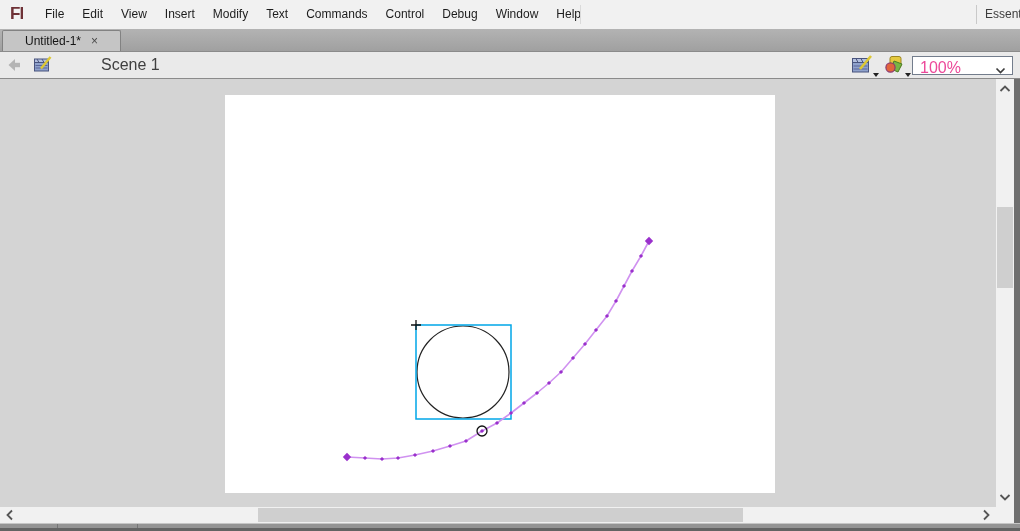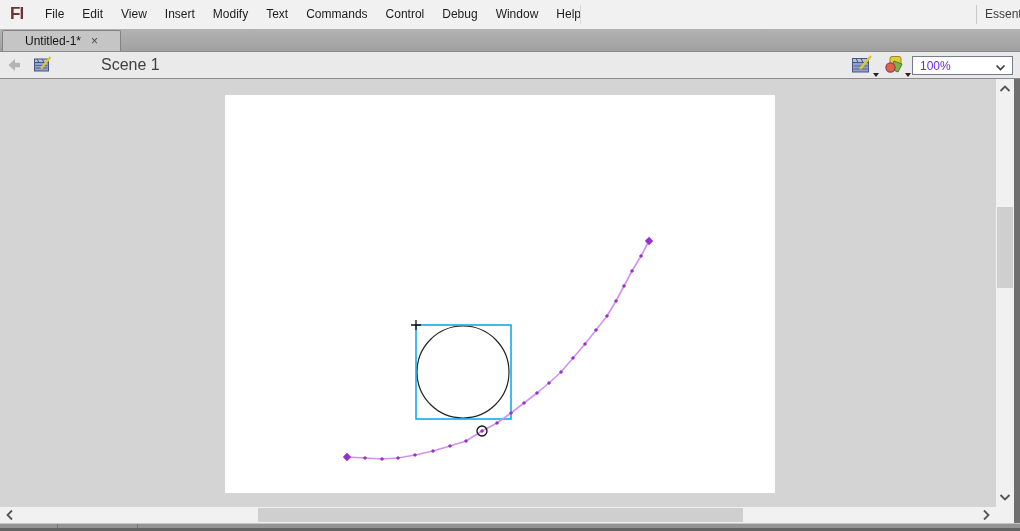--- a/index.html
+++ b/index.html
@@ -21,21 +21,21 @@
   .doc-tab .close{margin-left:10px;font-size:12px;color:#4a4a4a;line-height:1;}
 
   
   .edit-bar{position:absolute;left:0;top:51px;width:1020px;height:28px;background:#eaeaea;border-top:1px solid #8b8b8b;border-bottom:1px solid #8b8b8b;box-sizing:border-box;}
   .back-btn{position:absolute;left:7px;top:6px;width:16px;height:14px;}
   .scene-icon{position:absolute;left:33px;top:4px;}
   .scene-label{position:absolute;left:57px;top:0;line-height:26px;font-size:16px;color:#404040;margin-left:44px;}
   .edit-scene-btn{position:absolute;left:851px;top:3px;width:28px;height:22px;}
   .edit-symbols-btn{position:absolute;left:883px;top:3px;width:28px;height:22px;}
   .dd-arrow{position:absolute;right:0;bottom:0;width:0;height:0;border-left:3px solid transparent;border-right:3px solid transparent;border-top:4px solid #222;}
-  .zoom-select{position:absolute;left:912px;top:4px;width:101px;height:19px;background:#ffffff;border:1px solid #737d8c;box-sizing:border-box;font-size:12px;color:#6d28d9;}
+  .zoom-select{position:absolute;left:912px;top:4px;width:101px;height:19px;background:#ffffff;border:1px solid #737d8c;box-sizing:border-box;font-size:16px;color:#ec4899;}
   .zoom-select .val{position:absolute;left:7px;top:2px;}
   .zoom-select .chev{position:absolute;right:6px;top:4px;}
 
   
   .work-area{position:absolute;left:0;top:79px;width:996px;height:428px;background:#d4d4d4;overflow:hidden;}
   .stage{position:absolute;left:225px;top:16px;width:550px;height:398px;background:#ffffff;}
   .stage-overlay{position:absolute;left:0;top:0;width:996px;height:428px;}
 
   
   .v-scrollbar{position:absolute;left:996px;top:79px;width:18px;height:428px;background:#f1f1f1;}

